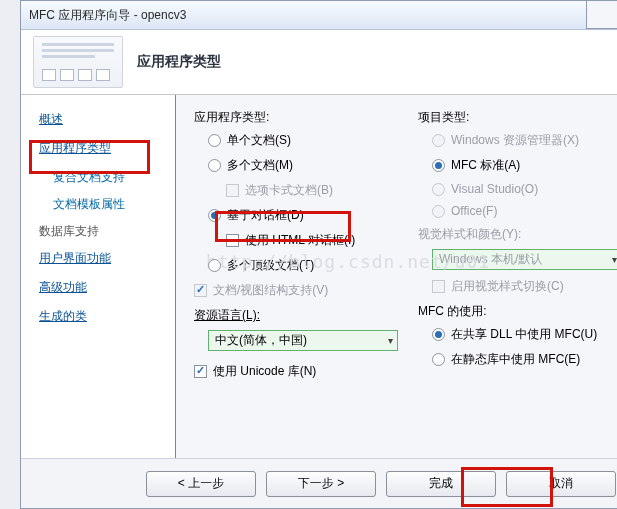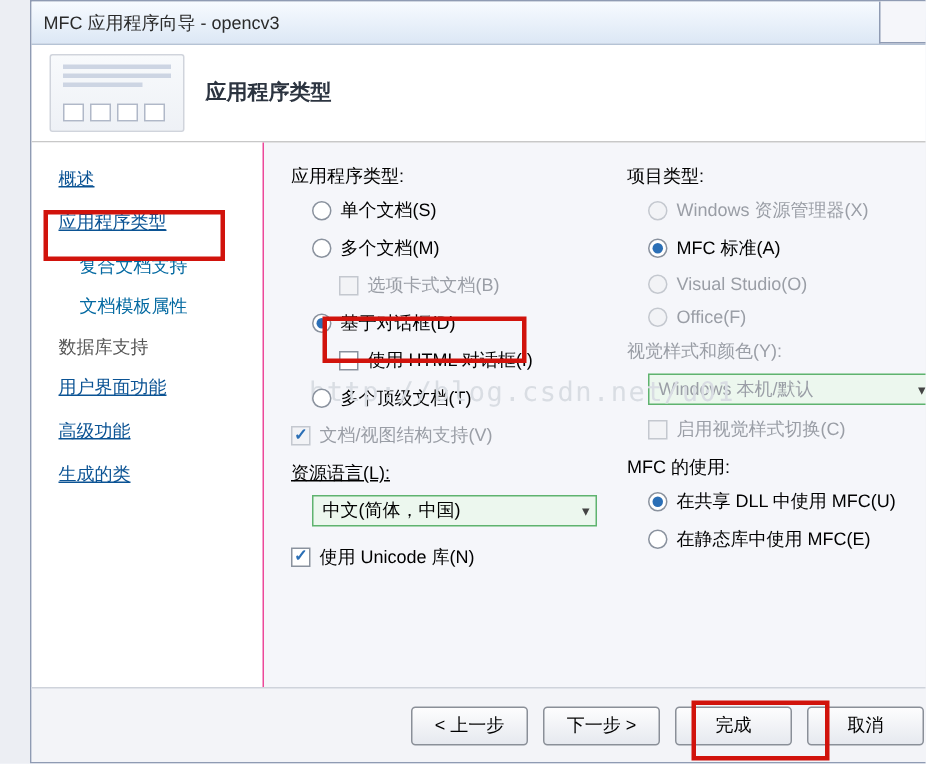--- a/index.html
+++ b/index.html
@@ -127,21 +127,21 @@
     display:flex;
     align-items:center;
     justify-content:flex-end;
     gap: 10px;
     padding-right: 20px;
     box-sizing: border-box;
   }
   .btn {
     height: 24px;
     min-width: 76px;
-    padding: 0 0;
+    padding: 0 16px;
     border:1px solid #8a8f98;
     background: linear-gradient(#fdfdfe, #e6e9ef);
     border-radius: 3px;
     text-align:center;
     line-height:22px;
     cursor:pointer;
     font-size:12px;
     white-space: nowrap;
   }
   .radio-glyph, .check-glyph {

